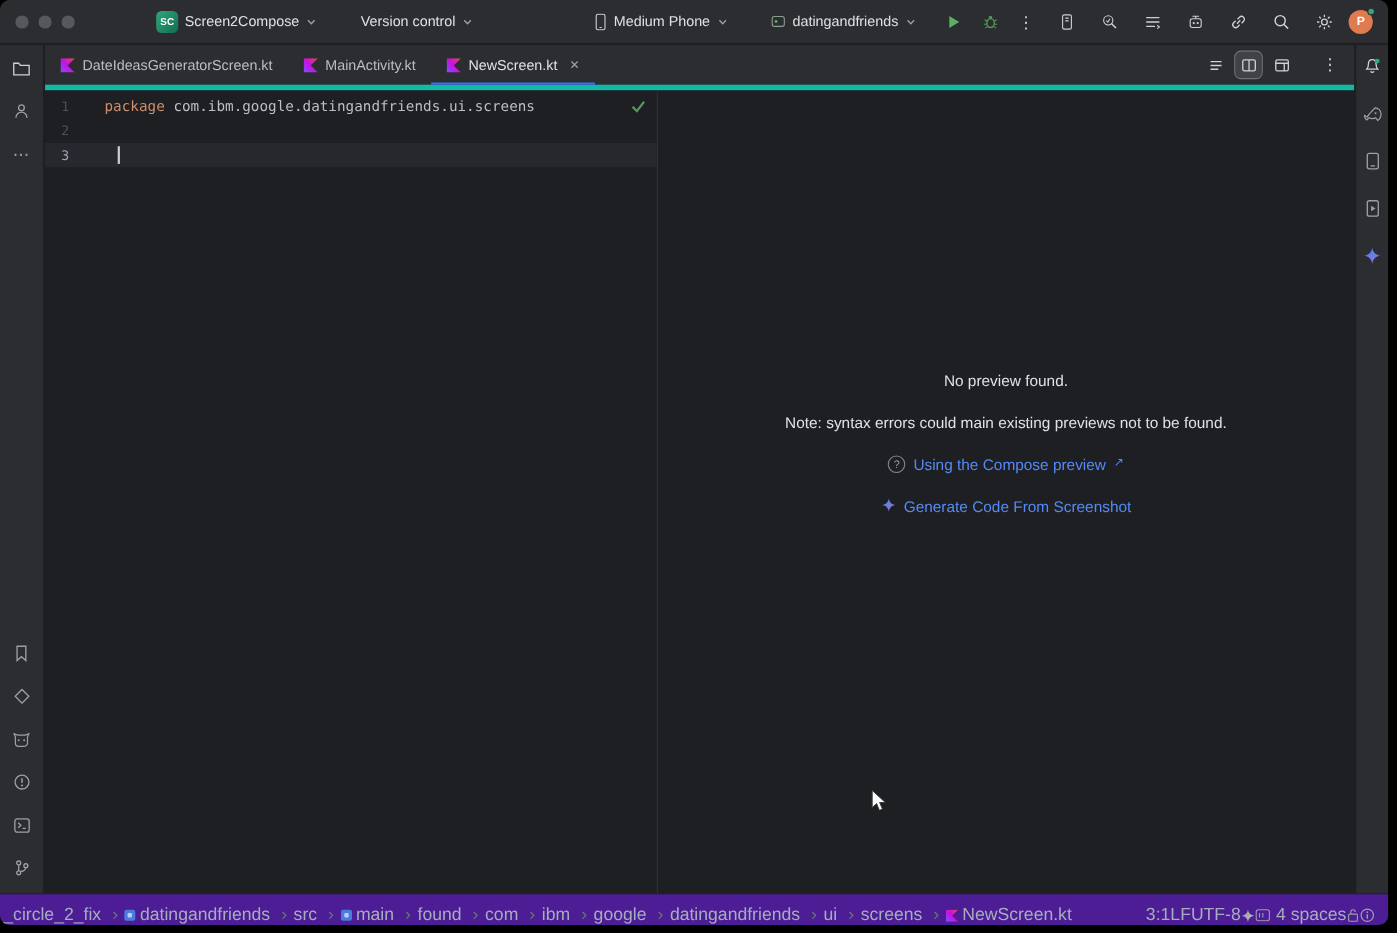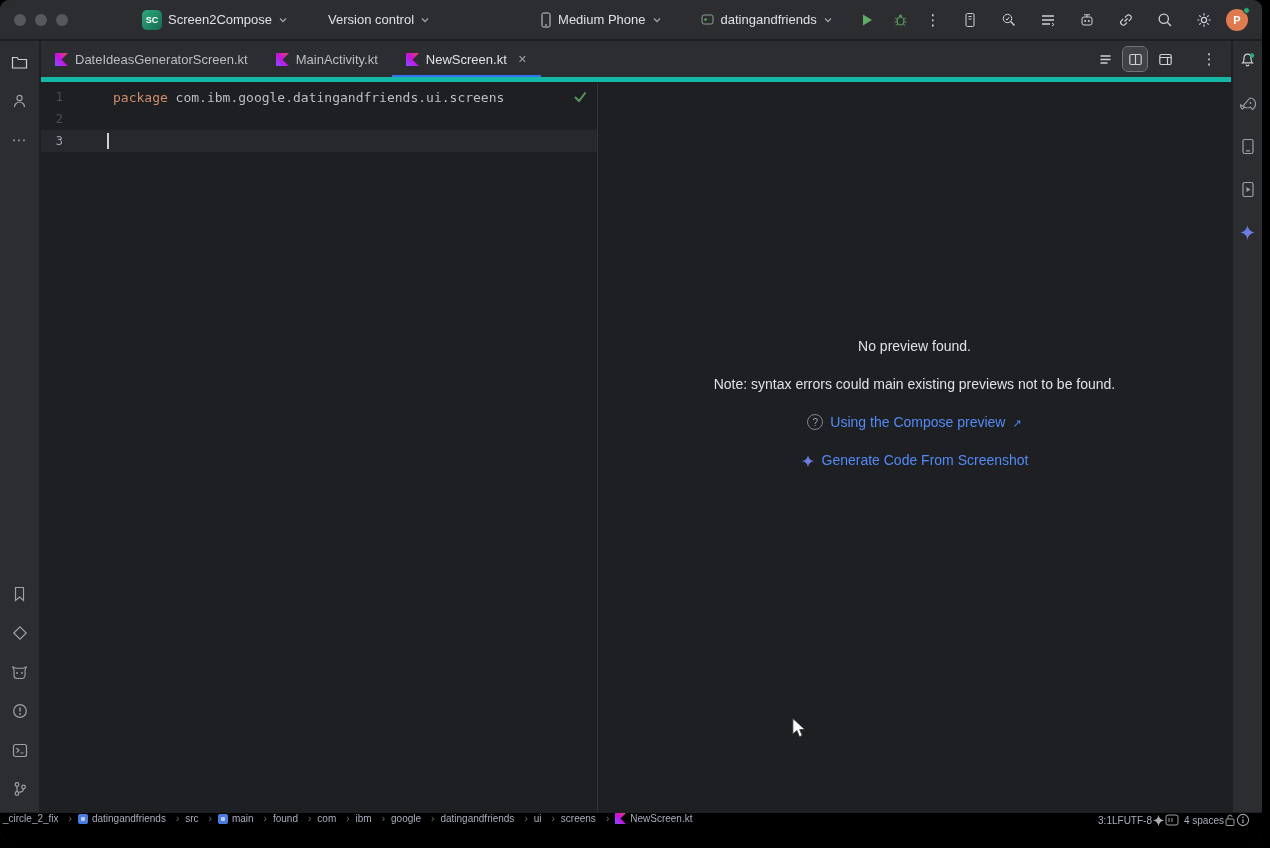--- a/index.html
+++ b/index.html
@@ -38,36 +38,36 @@
   .mode-btn.selected { background:rgba(255,255,255,0.10); outline:1px solid #6f737a; }
 
   .content { position:absolute; top:42px; left:0; right:0; bottom:0; display:flex; }
 
   
   .editor { width:556px; position:relative; background:#1e1f22; font-family:"DejaVu Sans Mono", monospace; font-size:13px; padding-top:3px; }
   .eline { height:22px; display:flex; align-items:center; position:relative; white-space:pre; }
   .eline.current { background:#26282e; }
   .gutter { width:40px; text-align:right; padding-right:18px; color:#4b5059; flex:none; font-size:12px; }
   .eline.current .gutter { color:#a1a3ab; }
-  .code { margin-left:32px; }
+  .code { margin-left:14px; }
   .kw { color:#cf8e6d; }
   .plain { color:#bcbec4; }
   .caret { position:absolute; left:66px; top:3px; width:2px; height:16px; background:#ced0d6; }
   .inspect-ok { position:absolute; top:7px; right:10px; }
 
   
   .preview { flex:1; position:relative; background:#1e1f22; border-left:1px solid #313438; }
   .pv-msgs { position:absolute; top:255px; left:0; right:0; text-align:center; font-size:14px; color:#dfe1e5; }
-  .pv-msgs .row { margin-bottom:22px; height:16px; display:flex; align-items:flex-end; justify-content:center; gap:7px; }
+  .pv-msgs .row { margin-bottom:22px; height:16px; display:flex; align-items:flex-start; justify-content:center; gap:7px; }
   .pv-link { color:#548af7; }
   .help-circle { width:16px; height:16px; border-radius:50%; border:1.2px solid #81858c; color:#9da0a8; font-size:10px; display:inline-flex; align-items:center; justify-content:center; font-family:"Liberation Sans", sans-serif; }
   .ext { color:#548af7; font-size:11px; }
 
   
-  .statusbar { position:absolute; bottom:0; left:0; right:0; height:29px; background:#000000; border-top:1px solid #1e1f22; display:flex; align-items:flex-start; font-size:10px; color:#a8adbd; padding:0 12px 0 3px; }
+  .statusbar { position:absolute; bottom:0; left:0; right:0; height:29px; background:#4c1d95; border-top:1px solid #1e1f22; display:flex; align-items:flex-end; font-size:16px; color:#a8adbd; padding:0 12px 0 3px; }
   .crumbs { display:flex; align-items:center; }
   .crumb { display:flex; align-items:center; gap:4px; }
   .crumb:not(:last-child)::after { content:"›"; color:#6e727a; padding:0 6px; }
   .sb-right { margin-left:auto; display:flex; align-items:center; }
   .sb-item { display:flex; align-items:center; gap:5px; }
   .mod-icon { width:10px; height:10px; border-radius:2px; background:#4a7ce0; display:inline-block; position:relative; }
   .mod-icon::after { content:""; position:absolute; left:3px; top:3px; width:4px; height:4px; background:#b9cdf5; border-radius:1px; }
 
   svg { display:block; }
   .cursor { position:absolute; left:790px; top:718px; z-index:50; pointer-events:none; }

